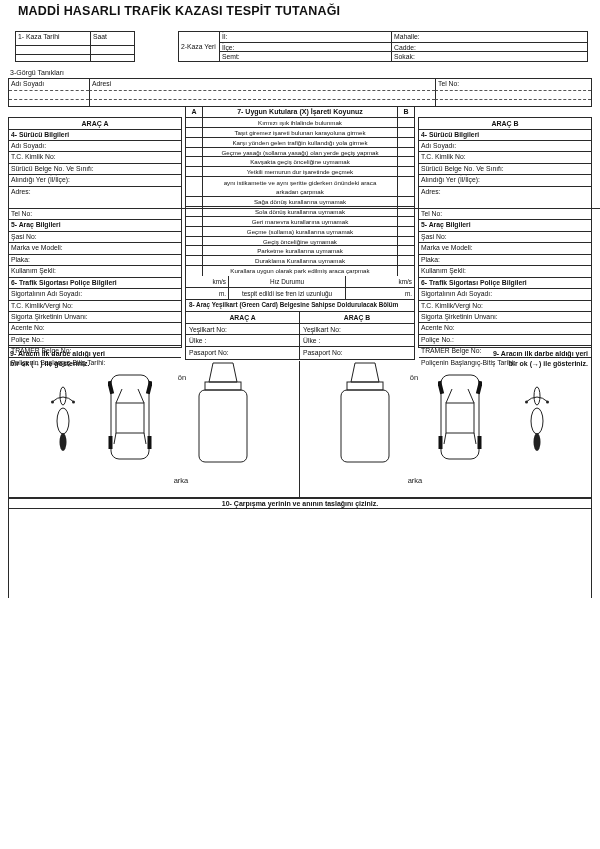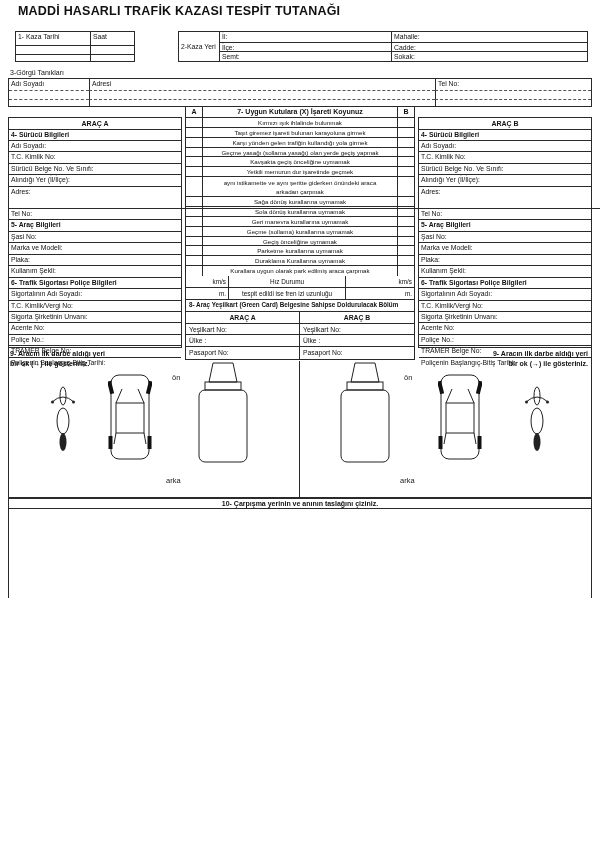--- a/index.html
+++ b/index.html
@@ -52,21 +52,21 @@
   .vr.t2{flex:2;}
   .vr.section{font-weight:bold;}
   .vrows .vr:last-child{border-bottom:none;}
   
   .note{top:349px;font-size:7px;font-weight:bold;line-height:9.5px;}
   .note-a{left:10px;}
   .note-b{left:418px;width:170px;text-align:right;}
   
   .diag{left:8px;top:348px;width:584px;height:150px;border:1px solid #2a2a2a;border-top:none;box-sizing:border-box;}
   .ddiv{left:299px;top:361px;width:1px;height:136px;background:#2a2a2a;}
-  .vlabel{font-size:7.5px;color:#222;text-align:left;}
+  .vlabel{font-size:7.5px;color:#222;text-align:center;}
   
   .skh{left:8px;top:498px;width:584px;height:11px;text-align:center;font-weight:bold;font-size:7px;line-height:10px;}
   .skb{left:8px;top:509px;width:584px;height:150px;border:1px solid #2a2a2a;border-top:none;box-sizing:border-box;}
   
   .ops{left:8px;top:659px;width:584px;height:106px;display:flex;}
   .op{flex:1;border:1px solid #2a2a2a;box-sizing:border-box;display:flex;flex-direction:column;}
   .op + .op{border-left:none;}
   .oph{height:14px;border-bottom:1px solid #2a2a2a;font-weight:bold;font-size:7px;line-height:13px;padding:0 3px;box-sizing:border-box;}
   .oph.right{text-align:right;}
   .oplines{flex:1;background:repeating-linear-gradient(to bottom,transparent 0,transparent 9.2px,#999 9.2px,#999 10.2px);}

